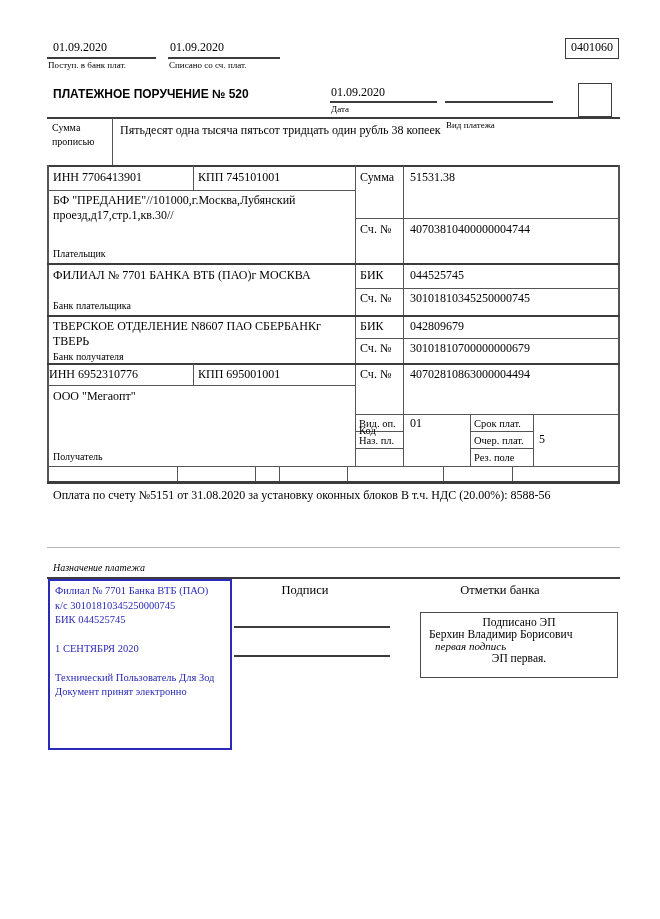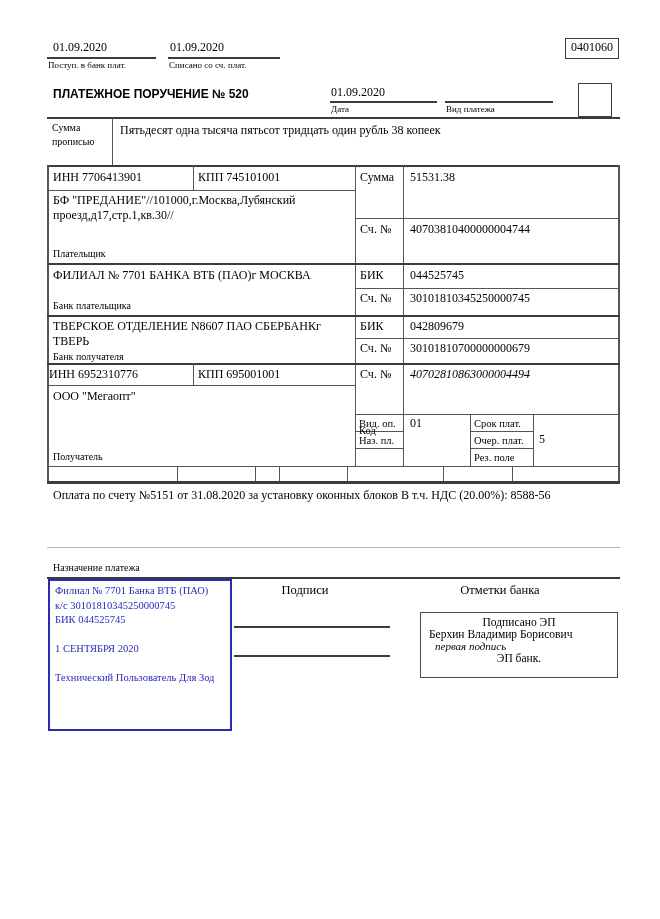--- a/index.html
+++ b/index.html
@@ -46,21 +46,21 @@
   <div class="ln" style="left:168px; top:57px; width:112px; height:1.5px;"></div>
   <div class="tiny" style="left:169px; top:61px;">Списано со сч. плат.</div>
 
   <div class="box code-box" style="left:565px; top:38px; width:54px; height:21px; border-width:1.5px;">0401060</div>
 
   <div class="title" style="left:53px; top:87px;">ПЛАТЕЖНОЕ ПОРУЧЕНИЕ № 520</div>
   <div class="t" style="left:331px; top:85px;">01.09.2020</div>
   <div class="ln" style="left:330px; top:101px; width:107px; height:1.5px;"></div>
   <div class="tiny" style="left:331px; top:105px;">Дата</div>
   <div class="ln" style="left:445px; top:101px; width:108px; height:1.5px;"></div>
-  <div class="tiny" style="left:446px; top:105px;">Вид платежа</div>
+  <div class="tiny" style="left:446px; top:121px;">Вид платежа</div>
   <div class="box" style="left:578px; top:83px; width:34px; height:34px; border-width:1.5px;"></div>
 
   <div class="ln" style="left:47px; top:117px; width:573px; height:2px;"></div>
   <div class="lnt" style="left:112px; top:118px; width:1px; height:47px;"></div>
   <div class="lbl" style="left:52px; top:122px;">Сумма</div>
   <div class="lbl" style="left:52px; top:136px;">прописью</div>
   <div class="t wr" style="left:120px; top:123px; width:492px;">Пятьдесят одна тысяча пятьсот тридцать один рубль 38 копеек</div>
 
   <div class="ln" style="left:47px; top:165px; width:573px; height:2px;"></div>
   <div class="lnt" style="left:47px; top:165px; width:1.5px; height:318px;"></div>
@@ -100,21 +100,21 @@
   <div class="t" style="left:410px; top:341px;">30101810700000000679</div>
   <div class="ln" style="left:47px; top:363px; width:573px; height:2px;"></div>
 
   <div class="lnt" style="left:193px; top:363px; width:1px; height:22px;"></div>
   <div class="lnt" style="left:47px; top:385px; width:308px; height:1px;"></div>
   <div class="t" style="left:49px; top:367px;text-align:center;">ИНН 6952310776</div>
   <div class="t" style="left:198px; top:367px;">КПП 695001001</div>
   <div class="t" style="left:53px; top:389px;">ООО "Мегаопт"</div>
   <div class="lbl" style="left:53px; top:451px;">Получатель</div>
   <div class="t" style="left:360px; top:367px;">Сч. №</div>
-  <div class="t" style="left:410px; top:367px;font-style:italic;">40702810863000004494</div>
+  <div class="t" style="left:410px; top:367px;">40702810863000004494</div>
 
   <div class="lnt" style="left:355px; top:414px; width:264px; height:1px;"></div>
   <div class="lnt" style="left:470px; top:414px; width:1px; height:52px;"></div>
   <div class="lnt" style="left:533px; top:414px; width:1px; height:52px;"></div>
   <div class="lnt" style="left:355px; top:431px; width:48px; height:1px;"></div>
   <div class="lnt" style="left:470px; top:431px; width:63px; height:1px;"></div>
   <div class="lnt" style="left:355px; top:448px; width:48px; height:1px;"></div>
   <div class="lnt" style="left:470px; top:448px; width:63px; height:1px;"></div>
   <div class="t mini" style="left:359px; top:417px;">Вид. оп.</div>
   <div class="t" style="left:410px; top:416px;">01</div>
@@ -129,40 +129,41 @@
   <div class="lnt" style="left:177px; top:466px; width:1px; height:15px;"></div>
   <div class="lnt" style="left:255px; top:466px; width:1px; height:15px;"></div>
   <div class="lnt" style="left:279px; top:466px; width:1px; height:15px;"></div>
   <div class="lnt" style="left:347px; top:466px; width:1px; height:15px;"></div>
   <div class="lnt" style="left:443px; top:466px; width:1px; height:15px;"></div>
   <div class="lnt" style="left:512px; top:466px; width:1px; height:15px;"></div>
   <div class="ln" style="left:47px; top:481px; width:573px; height:2.5px;"></div>
 
   <div class="t wr" style="left:53px; top:488px; width:565px;">Оплата по счету №5151 от 31.08.2020 за установку оконных блоков В т.ч. НДС (20.00%): 8588-56</div>
   <div class="faint" style="left:47px; top:547px; width:573px; height:1px;"></div>
-  <div class="lbl" style="left:53px; top:562px;">Назначение платежа</div>
+  <div class="lbl" style="left:53px; top:562px;font-style:italic;">Назначение платежа</div>
 
   <div class="ln" style="left:47px; top:577px; width:573px; height:1.5px;"></div>
 
-  <div class="stamp" style="left: 48px; top: 579px; width: 184px; height: 152px; color: rgb(42, 42, 184); border-color: rgb(42, 42, 184);">
+  <div class="stamp" style="left: 48px; top: 579px; width: 184px; height: 171px; color: rgb(42, 42, 184); border-color: rgb(42, 42, 184);">
     <div>Филиал № 7701 Банка ВТБ (ПАО)</div>
     <div>к/с 30101810345250000745</div>
     <div>БИК 044525745</div>
     <div class="gap"></div>
     <div>1 СЕНТЯБРЯ 2020</div>
     <div class="gap"></div>
     <div>Технический Пользователь Для Зод</div>
+    <div>Документ принят электронно</div>
   </div>
 
   <div class="t" style="left:240px; top:583px; width:130px; text-align:center; font-size:12.5px;">Подписи</div>
   <div class="t" style="left:420px; top:583px; width:160px; text-align:center; font-size:12.5px;">Отметки банка</div>
 
   <div class="ln" style="left:234px; top:626px; width:156px; height:1.5px;"></div>
   <div class="ln" style="left:234px; top:655px; width:156px; height:1.5px;"></div>
 
   <div class="esign" style="left:420px; top:612px; width:198px; height:66px;">
     <div class="c">Подписано ЭП</div>
     <div class="n">Берхин Владимир Борисович</div>
     <div class="i">первая подпись</div>
-    <div class="c">ЭП банк.</div>
+    <div class="c">ЭП первая.</div>
   </div>
 
 </div>
 
 </body></html>

